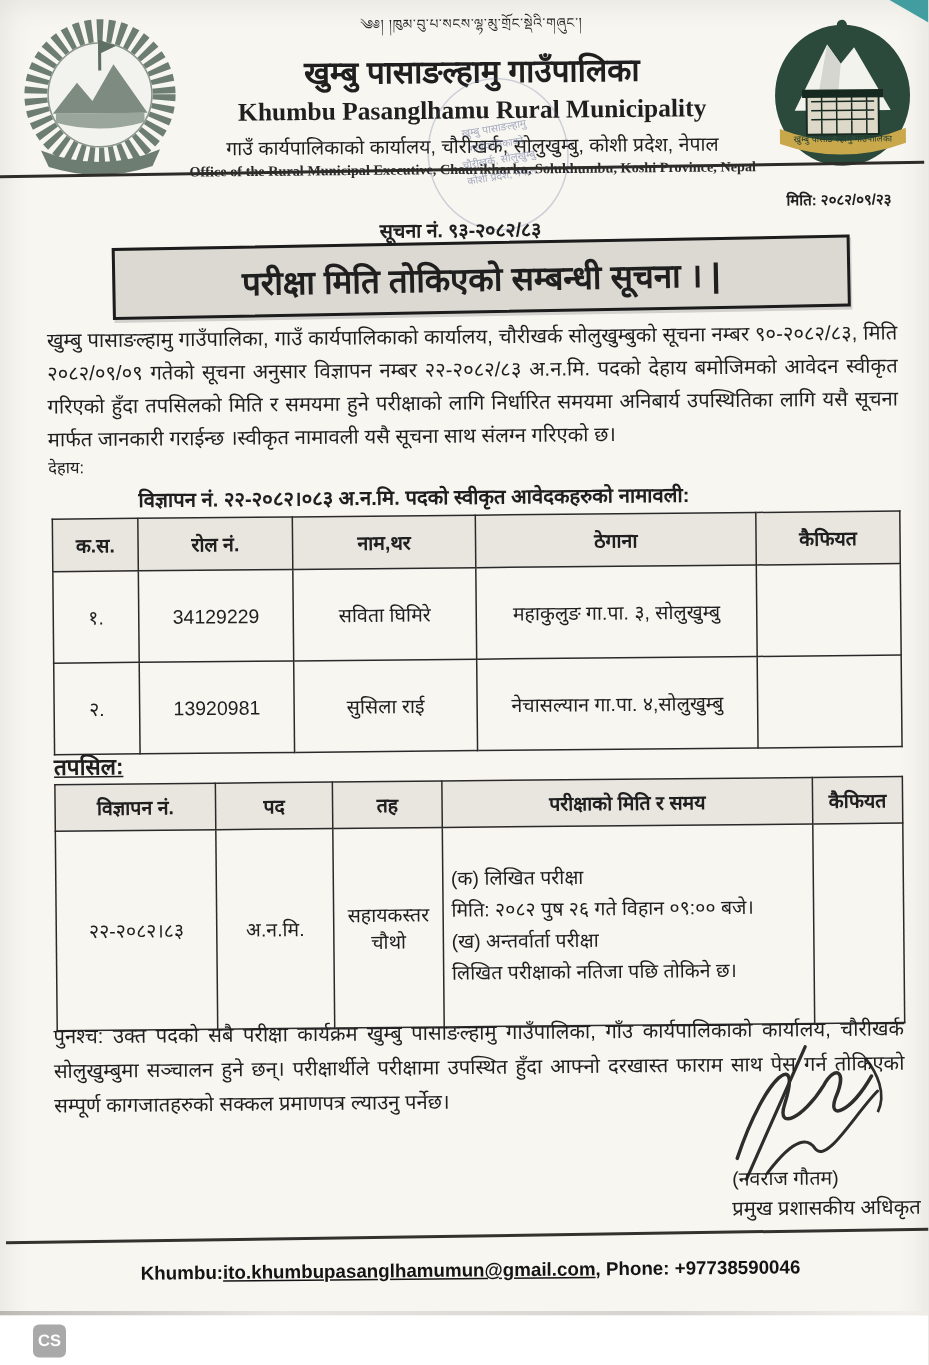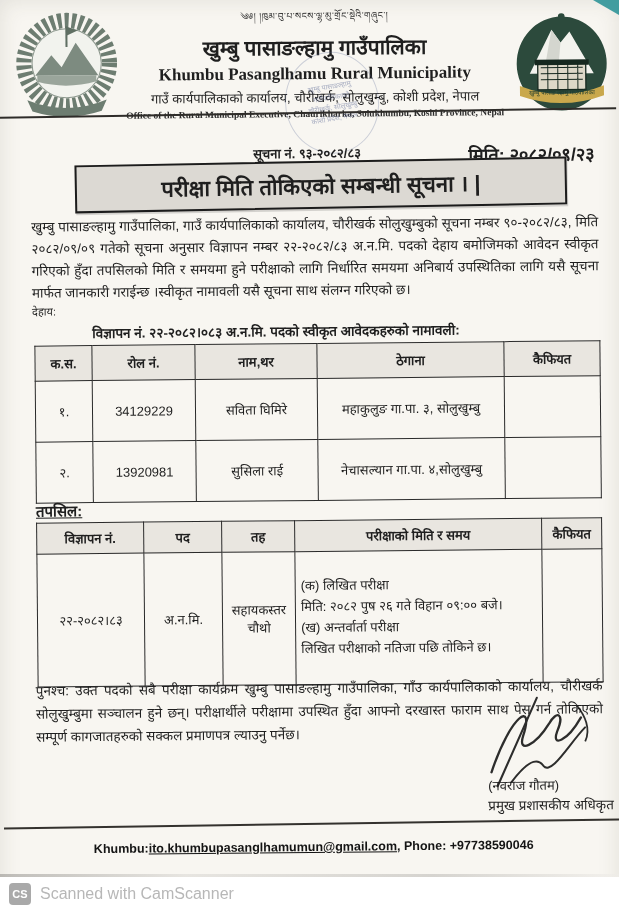--- a/index.html
+++ b/index.html
@@ -16,21 +16,21 @@
   .tibetan{font-size:9px;letter-spacing:.5px;color:#2a2a2a;min-height:12px;}
   .np-title{font-size:21px;font-weight:bold;margin-top:2px;white-space:nowrap;}
   .en-title{font-family:"Liberation Serif","DejaVu Serif",serif;font-size:17px;font-weight:bold;margin-top:3px;white-space:nowrap;}
   .np-addr{font-size:13px;margin-top:4px;white-space:nowrap;}
   .en-addr{font-family:"Liberation Serif","DejaVu Serif",serif;font-size:9.5px;font-weight:bold;margin-top:3px;color:#2b2b2b;white-space:nowrap;}
   .stamp{position:absolute;left:288px;top:52px;width:92px;height:100px;border:1.5px solid rgba(92,106,150,.45);
          border-radius:50%;display:flex;align-items:center;justify-content:center;text-align:center;
          color:rgba(82,96,142,.8);font-size:7px;line-height:1.5;white-space:pre-line;
          transform:rotate(-9deg);opacity:.62;}
   .rule-top{position:absolute;left:0;top:112px;width:619px;height:2.2px;background:#2e2c29;transform:rotate(-0.35deg);}
-  .date-line{position:absolute;right:22px;top:144px;font-size:18px;font-weight:600;}
+  .date-line{position:absolute;right:22px;top:128px;font-size:10px;font-weight:600;}
   .notice-no{position:absolute;left:0;top:144px;width:100%;text-align:center;font-size:13px;font-weight:600;}
 
   .title-box{position:absolute;left:77px;top:161px;width:488px;height:44px;background:#dcd9d3;
              border:2px solid #1c1c1c;display:flex;align-items:center;justify-content:center;
              font-size:22px;font-weight:bold;white-space:nowrap;overflow:hidden;
              transform:rotate(-0.5deg);box-shadow:1px 2px 0 rgba(0,0,0,.15);}
 
   .body-par{position:absolute;left:33px;top:214px;width:567px;font-size:13.5px;line-height:1.62;
             text-align:justify;}
   .dehaya{position:absolute;left:33px;top:301px;font-size:11px;}
@@ -51,21 +51,21 @@
   .postscript{position:absolute;left:33px;top:678px;width:567px;font-size:13.5px;line-height:1.7;text-align:justify;}
   .sig-svg{position:absolute;left:478px;top:688px;width:128px;height:104px;opacity:.92;}
   .sig-name{position:absolute;left:430px;top:778px;width:180px;text-align:center;font-size:13px;}
   .sig-title{position:absolute;left:390px;top:798px;width:220px;text-align:right;font-size:13.5px;}
 
   .rule-bottom{position:absolute;left:0;top:823px;width:619px;height:2px;background:#34322e;transform:rotate(-0.3deg);}
   .email-line{position:absolute;left:0;top:840px;width:100%;text-align:center;font-size:12.5px;font-weight:bold;color:#141414;}
   .email-line .em{text-decoration:underline;}
 
   .scan-edge{position:absolute;left:0;top:874px;width:619px;height:3px;background:linear-gradient(90deg,#8f8d89,#d9d7d3 30%,#b9b7b3 70%,#efede9);opacity:.55;}
-  .cam-bar{position:absolute;left:0;bottom:0;width:619px;height:33px;background:#ffffff;display:flex;align-items:center;gap:9px;padding-left:9px;box-sizing:border-box;}
+  .cam-bar{position:absolute;left:0;bottom:0;width:619px;height:33px;background:#ffffff;display:flex;align-items:center;gap:9px;padding-left:22px;box-sizing:border-box;}
   .cs-badge{width:22px;height:22px;border-radius:4px;background:#a9a9a9;color:#fff;font-size:11px;font-weight:bold;
             display:flex;align-items:center;justify-content:center;}
   .cam-text{color:#b7b7b7;font-size:16px;}
   .corner-teal{position:absolute;top:0;right:0;width:0;height:0;border-top:15px solid #2f9598;border-left:26px solid transparent;opacity:.9;}
 </style>
 </head>
 <body>
 
 <div class="page">
   <div class="tilt">
@@ -199,15 +199,14 @@
     <div class="email-line">
       <span>Khumbu:</span><span class="em">ito.khumbupasanglhamumun@gmail.com</span><span>, Phone: +97738590046</span>
     </div>
   </div>
 
   <div class="corner-teal"></div>
   <div class="scan-edge"></div>
 
   <div class="cam-bar">
     <div class="cs-badge">CS</div>
-    <div class="cam-text">Scanned with CamScanner</div>
   </div>
 </div>
 
 </body></html>

